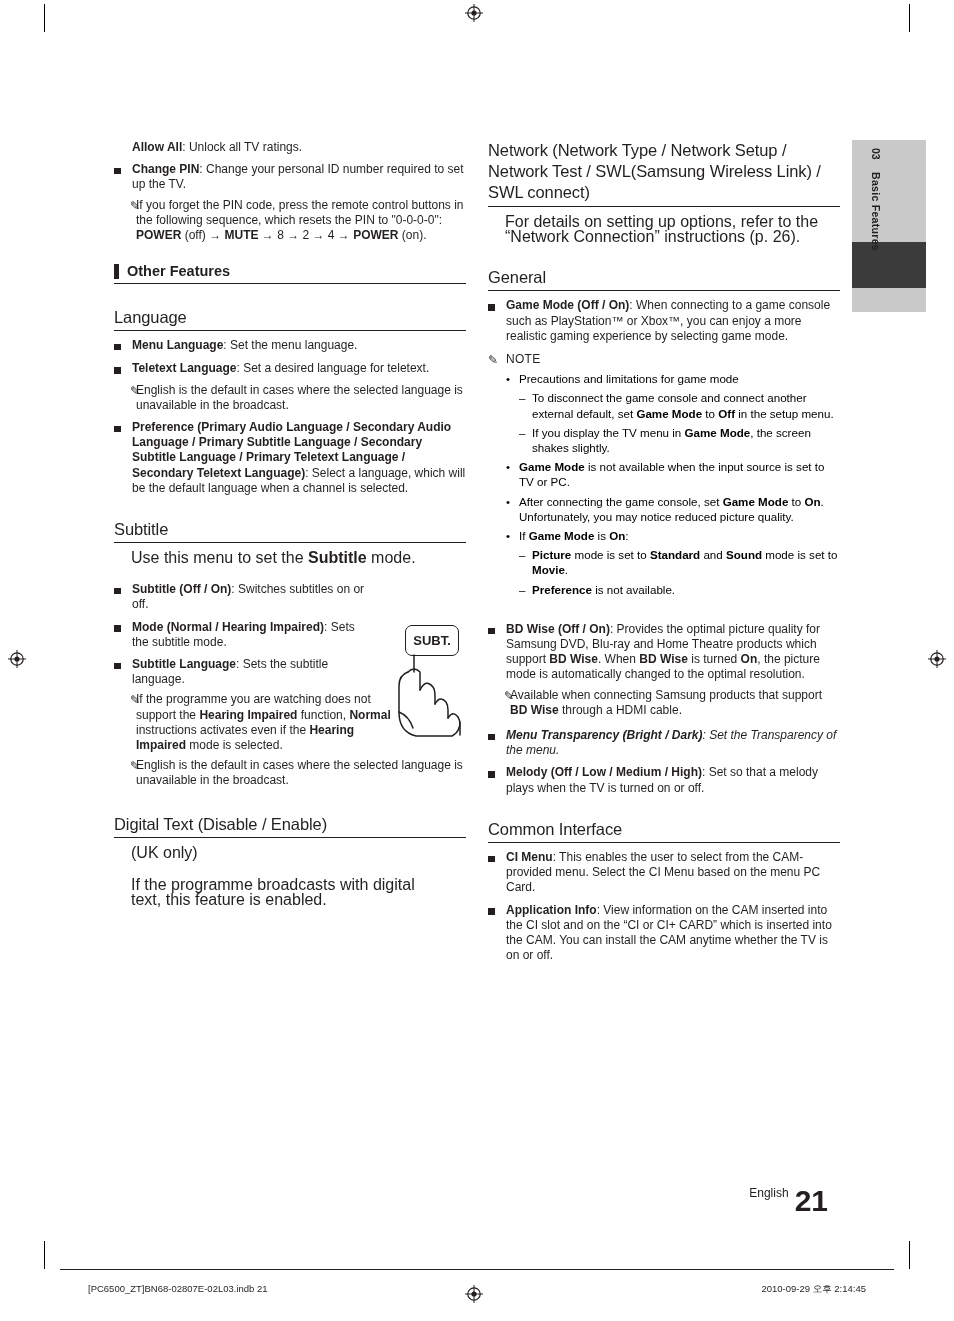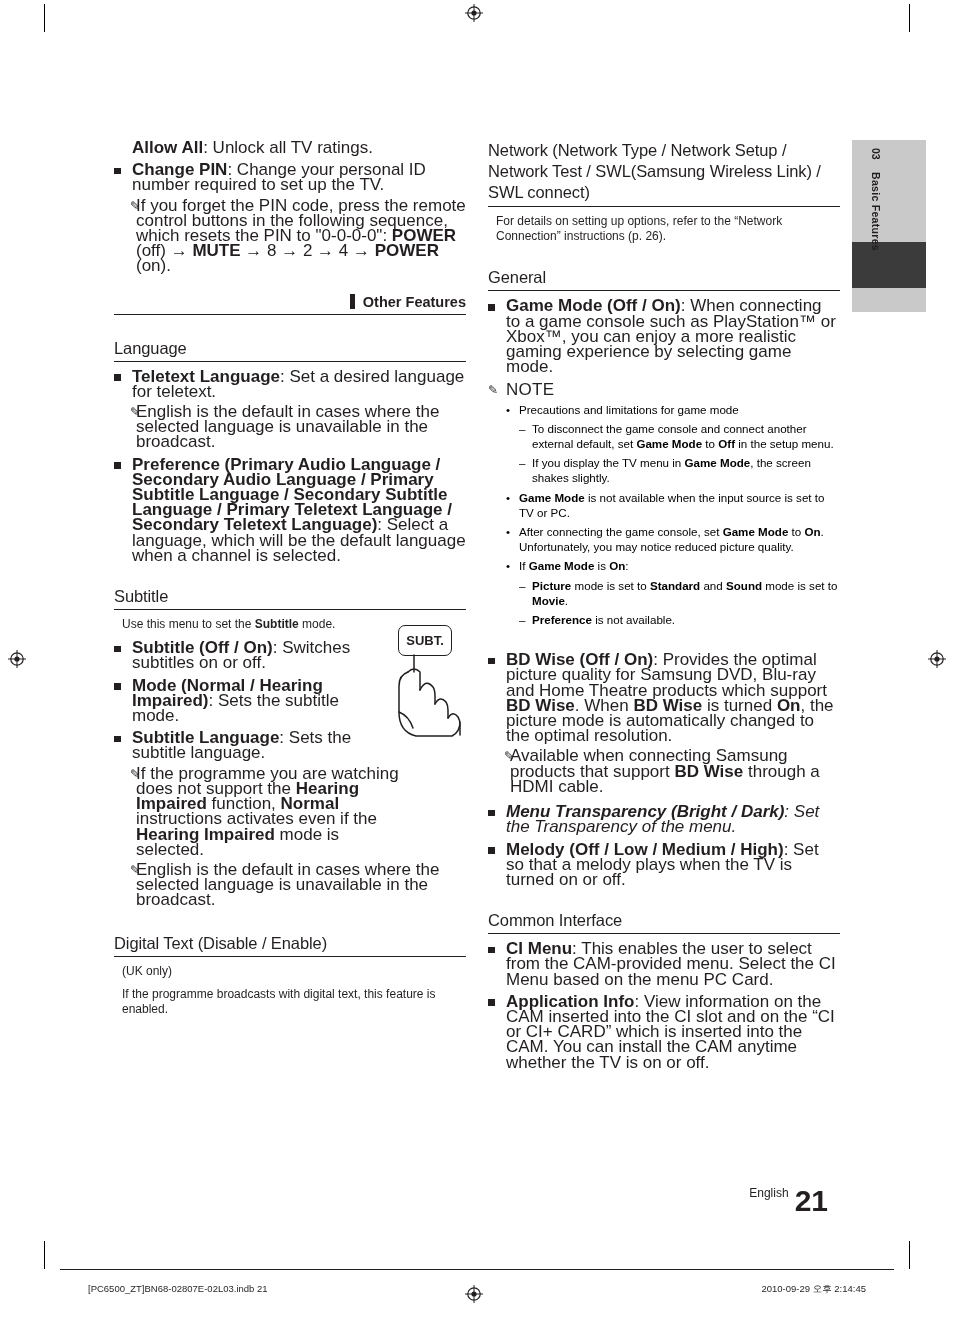--- a/index.html
+++ b/index.html
@@ -37,24 +37,24 @@
 
   .col {
     position: absolute;
     width: 352px;
   }
   .col-left  { left: 114px; top: 140px; }
   .col-right { left: 488px; top: 140px; }
 
   
   .p {
-    font-size: 12px;
+    font-size: 16px;
     line-height: 15.2px;
     color: #231f20;
-    margin: 8px;
+    margin: 17px;
   }
   .b { font-weight: bold; }
 
   .h-section {
     font-size: 16.5px;
     font-weight: normal;
     color: #231f20;
     margin: 4px 0 4px 0;
     padding-bottom: 3px;
     border-bottom: 1.3px solid #231f20;
@@ -101,21 +101,21 @@
     display: inline-block;
     width: 6.5px;
     height: 6.5px;
     background: #231f20;
     vertical-align: middle;
     position: relative;
     top: -1px;
   }
   .row .body {
     flex: 1;
-    font-size: 17px;
+    font-size: 12px;
     line-height: 15.2px;
     color: #231f20;
   }
 
   .row.note .mark {
     width: 22px;
     padding-left: 16px;
     box-sizing: border-box;
   }
   .row.note { margin-top: 5px; }
@@ -188,21 +188,21 @@
   
   .subt-illus {
     position: absolute;
     left: 385px;
     top: 625px;
     width: 90px;
     height: 125px;
   }
   .subt-btn {
     position: absolute;
-    left: 13px;
+    left: 20px;
     top: 0px;
     width: 52px;
     height: 29px;
     border: 1.6px solid #231f20;
     border-radius: 7px;
     text-align: center;
     line-height: 29px;
     font-size: 13px;
     font-weight: bold;
     color: #231f20;
@@ -312,27 +312,31 @@
     <div class="row">
       <div class="mark sq"><i></i></div>
       <div class="body"><span class="b">Change PIN</span><span>: Change your personal ID number required to set up the TV.</span></div>
     </div>
 
     <div class="row note">
       <div class="mark"><span class="pencil">✎</span></div>
       <div class="body"><span>If you forget the PIN code, press the remote control buttons in the following sequence, which resets the PIN to "0-0-0-0": </span><span class="b">POWER</span><span> (off) → </span><span class="b">MUTE</span><span> → 8 → 2 → 4 → </span><span class="b">POWER</span><span> (on).</span></div>
     </div>
 
-    <div class="h-band" style="margin-top:20px;justify-content:flex-end;">
+    <div class="h-band" style="margin-top:20px;">
       <div class="bar"></div>
       <div class="txt">Other Features</div>
     </div>
 
     <div class="h-section" style="margin-top:24px;">Language</div>
 
+    <div class="row">
+      <div class="mark sq"><i></i></div>
+      <div class="body"><span class="b">Menu Language</span><span>: Set the menu language.</span></div>
+    </div>
 
     <div class="row">
       <div class="mark sq"><i></i></div>
       <div class="body"><span class="b">Teletext Language</span><span>: Set a desired language for teletext.</span></div>
     </div>
 
     <div class="row note">
       <div class="mark"><span class="pencil">✎</span></div>
       <div class="body">English is the default in cases where the selected language is unavailable in the broadcast.</div>
     </div>

